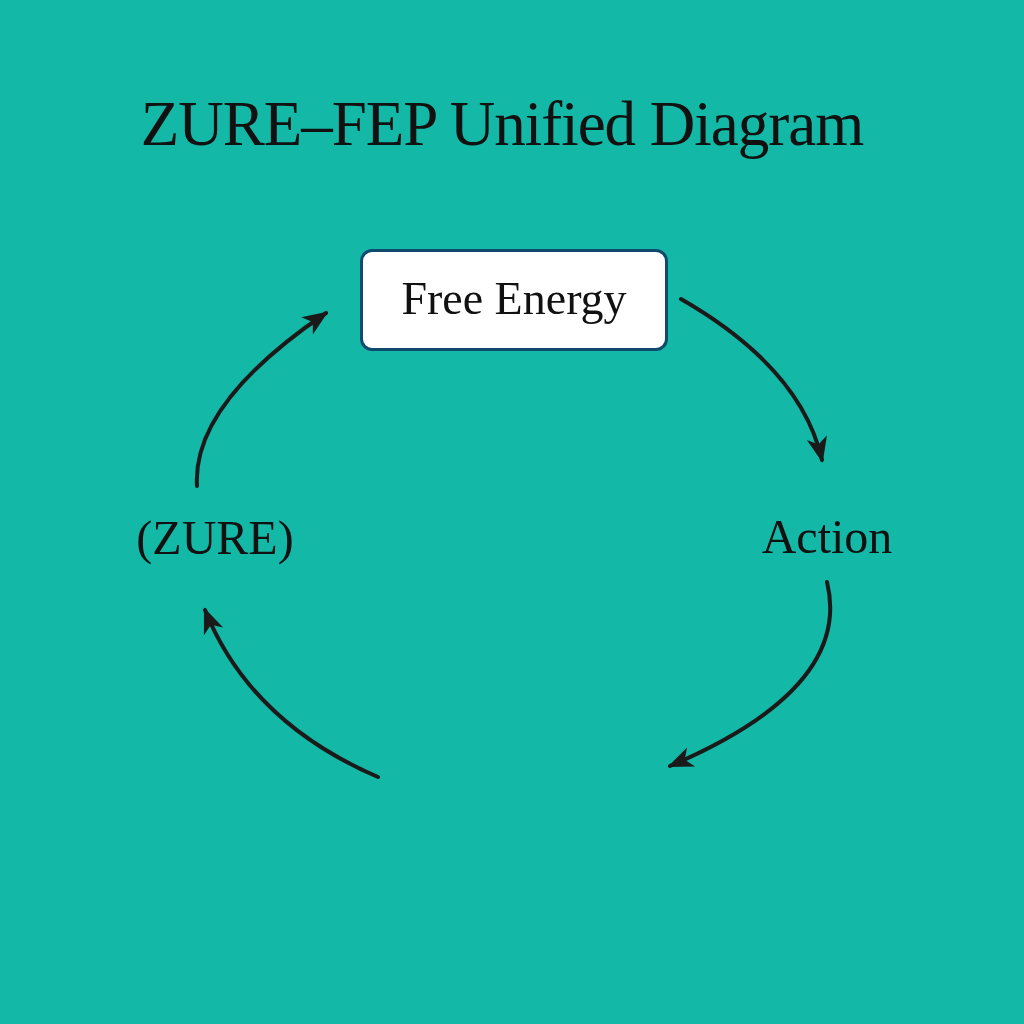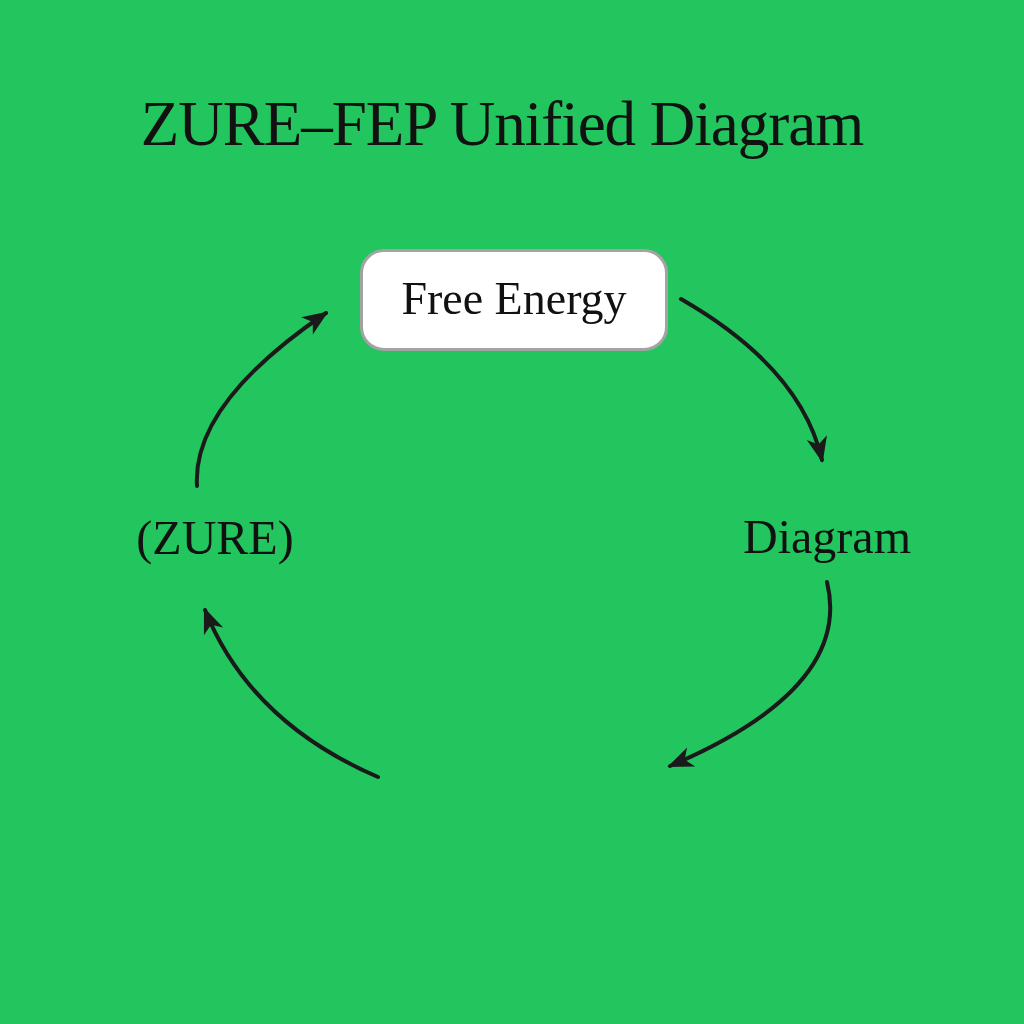--- a/index.html
+++ b/index.html
@@ -4,21 +4,21 @@
 <style>
   html, body {
     margin: 0;
     padding: 0;
     background: #ffffff;
   }
   .canvas {
     position: relative;
     width: 1024px;
     height: 1024px;
-    background: #22c55e;
+    background: #14b8a6;
     overflow: hidden;
     font-family: "Liberation Serif", "DejaVu Serif", serif;
     color: #111111;
   }
   .title {
     position: absolute;
     left: 0;
     top: 88px;
     width: 1004px;
     text-align: center;
@@ -34,22 +34,22 @@
     top: 0;
     width: 1024px;
     height: 1024px;
   }
   .node-box {
     position: absolute;
     left: 360px;
     top: 249px;
     width: 308px;
     height: 102px;
-    border: 3px solid #a3a3a3;
-    border-radius: 24px;
+    border: 3px solid #0c4a6e;
+    border-radius: 12px;
     box-sizing: border-box;
     display: flex;
     align-items: center;
     justify-content: center;
     background: #ffffff;
   }
   .node-box .node-label {
     font-size: 46px;
     color: #111111;
     white-space: nowrap;
@@ -87,15 +87,15 @@
 
     <path d="M 197 486 Q 192 404 326 313" fill="none" stroke="#1a1a1a" stroke-width="4" stroke-linecap="round" marker-end="url(#ah)"></path>
   </svg>
 
   <div class="node-box">
     <span class="node-label">Free Energy</span>
   </div>
 
   <div class="side-label label-zure">(ZURE)</div>
 
-  <div class="side-label label-action">Diagram</div>
+  <div class="side-label label-action">Action</div>
 
 </div>
 
 </body></html>

